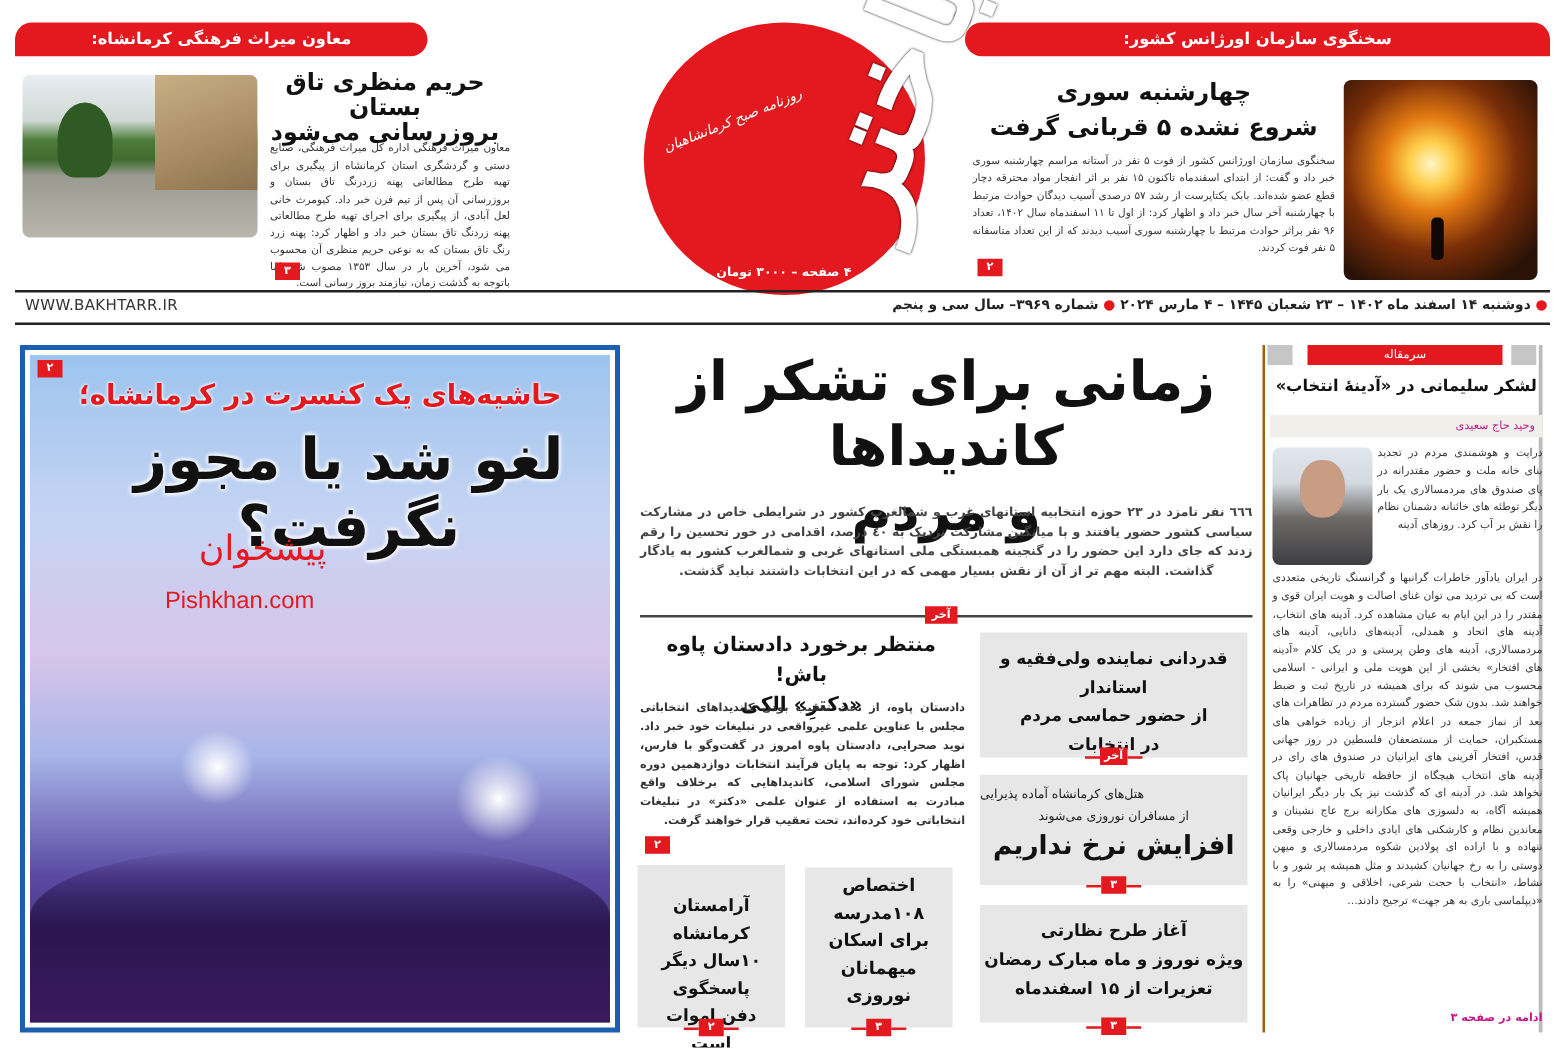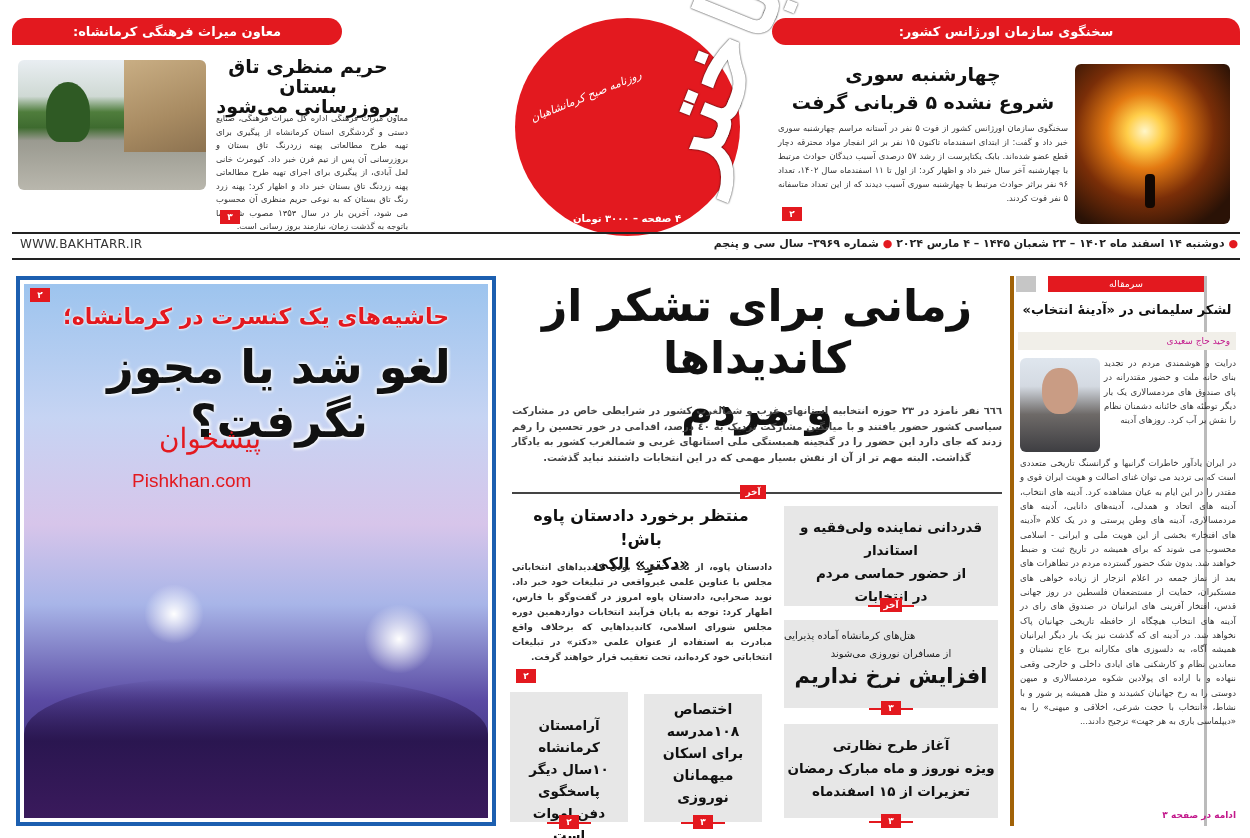--- a/index.html
+++ b/index.html
@@ -139,21 +139,21 @@
     <div>۱۰سال دیگر</div>
     <div>پاسخگوی</div>
     <div>دفن اموات</div>
     <div>است</div>
   </div>
 </div>
 <div class="abs" style="left:558px; top:815px; width:22px;">
     <span class="pg tagline">۲</span>
   </div>
 
-<div class="abs" style="left:1010px; top:276px; width:197px; height:550px; border-left:4px solid #a16207; border-right:3px solid #bbb;">
+<div class="abs" style="left:1010px; top:276px; width:224px; height:550px; border-left:2px solid #a16207; border-right:3px solid #bbb;">
   <div class="abs" style="left:2px; top:0; width:20px; height:16px; background:#c6c6c6;"></div>
   <div class="abs" style="right:2px; top:0; width:20px; height:16px; background:#c6c6c6;"></div>
   <div class="abs" style="left:34px; top:0; width:156px; height:16px; background:#e3191f; color:#fff; font-size:9.5px; line-height:16px; text-align:center; direction:rtl;">سرمقاله</div>
   <div class="abs head" style="left:4px; top:26px; width:218px; font-size:13px;">لشکر سلیمانی در «آدینهٔ انتخاب»</div>
   <div class="abs rtl" style="left:4px; top:56px; width:218px; height:18px; background:#f1efe9; color:#c2188b; font-size:9px; line-height:18px; padding-right:6px;">وحید حاج سعیدی</div>
   <div class="abs" style="left:6px; top:82px; width:80px; height:94px; border-radius:6px; background:linear-gradient(180deg,#dfe6ee 0%,#d4dae2 30%,#6e6a68 60%,#3e3e42 100%);">
     <div class="abs" style="left:22px; top:10px; width:36px; height:46px; border-radius:45%; background:#c99c84;"></div>
   </div>
   <div class="abs body-text" style="left:90px; top:80px; width:132px; font-size:8.6px; line-height:14.3px;">درایت و هوشمندی مردم در تجدید بنای خانه ملت و حضور مقتدرانه در پای صندوق های مردمسالاری یک بار دیگر توطئه های خائنانه دشمنان نظام را نقش بر آب کرد. روزهای آدینه</div>
   <div class="abs body-text" style="left:6px; top:180px; width:216px; font-size:8.6px; line-height:14.35px;">در ایران یادآور خاطرات گرانبها و گرانسنگ تاریخی متعددی است که بی تردید می توان غنای اصالت و هویت ایران قوی و مقتدر را در این ایام به عیان مشاهده کرد. آدینه های انتخاب، آدینه های اتحاد و همدلی، آدینه‌های دانایی، آدینه های مردمسالاری، آدینه های وطن پرستی و در یک کلام «آدینه های افتخار» بخشی از این هویت ملی و ایرانی - اسلامی محسوب می شوند که برای همیشه در تاریخ ثبت و ضبط خواهند شد. بدون شک حضور گسترده مردم در تظاهرات های بعد از نماز جمعه در اعلام انزجار از زیاده خواهی های مستکبران، حمایت از مستضعفان فلسطین در روز جهانی قدس، افتخار آفرینی های ایرانیان در صندوق های رای در آدینه های انتخاب هیچگاه از حافظه تاریخی جهانیان پاک نخواهد شد. در آدینه ای که گذشت نیز یک بار دیگر ایرانیان همیشه آگاه، به دلسوزی های مکارانه برج عاج نشینان و معاندین نظام و کارشکنی های ایادی داخلی و خارجی وقعی ننهاده و با اراده ای پولادین شکوه مردمسالاری و میهن دوستی را به رخ جهانیان کشیدند و مثل همیشه پر شور و با نشاط، «انتخاب با حجت شرعی، اخلاقی و میهنی» را به «دیپلماسی باری به هر جهت» ترجیح دادند...</div>

